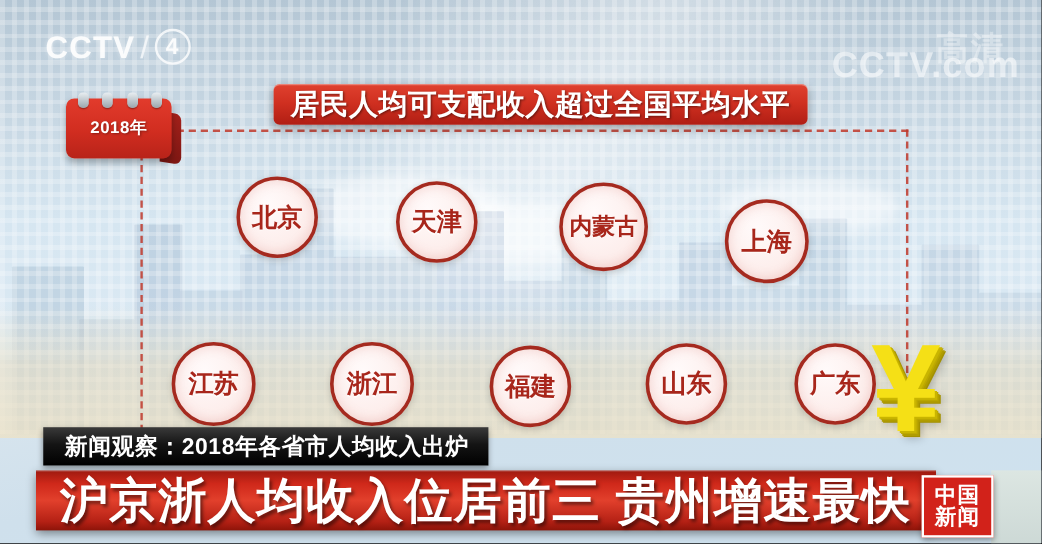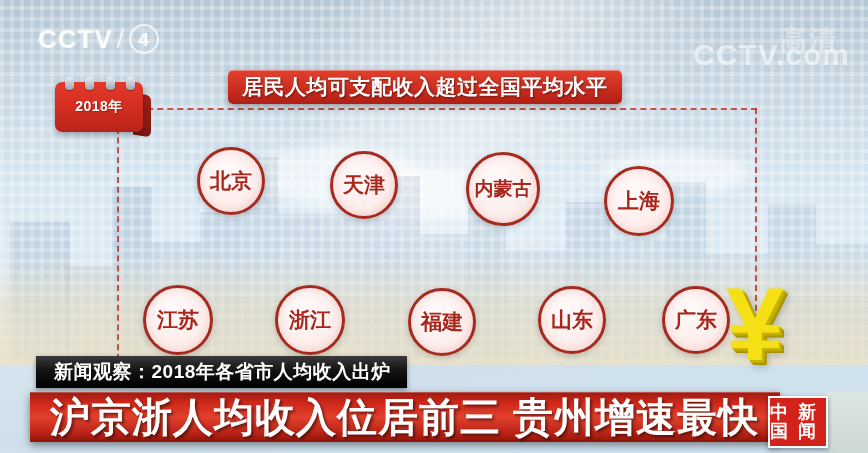--- a/index.html
+++ b/index.html
@@ -70,21 +70,21 @@
     text-shadow:1px 1px 2px rgba(0,0,0,.35);}
   #caltag .rings{position:absolute;left:10px;top:-5px;width:70px;display:flex;justify-content:space-between;}
   #caltag .ring{width:9px;height:13px;border-radius:4px;
     background:linear-gradient(180deg,#e9eef2,#9aa6ad);box-shadow:0 1px 1px rgba(0,0,0,.3);}
 
   
   #titlebar{position:absolute;left:228px;top:70px;height:34px;padding:0 14px;border-radius:5px;
     background:linear-gradient(180deg,#e0412f 0%, #cf2f20 48%, #b01e14 100%);
     box-shadow:0 3px 7px rgba(0,0,0,.3), inset 0 1px 0 rgba(255,255,255,.35);
     display:flex;align-items:center;}
-  #titlebar span{color:#fff;font-size:21px;font-weight:bold;letter-spacing:.5px;
+  #titlebar span{color:#fff;font-size:24px;font-weight:bold;letter-spacing:.5px;
     text-shadow:1px 1px 2px rgba(0,0,0,.45);white-space:nowrap;}
 
   
   .bubble{position:absolute;border-radius:50%;
     background:radial-gradient(circle at 38% 32%, #fffafa 0%, #fdeeec 62%, #f7dcd8 100%);
     border:3px solid #a52a1f;
     box-shadow:0 2px 6px rgba(0,0,0,.18), inset 0 0 10px rgba(210,120,110,.25);
     display:flex;align-items:center;justify-content:center;}
   .bubble span{color:#a8261b;font-weight:bold;white-space:nowrap;
     text-shadow:0 1px 0 rgba(255,255,255,.7);}
@@ -103,21 +103,21 @@
 
   #headbar{position:absolute;left:30px;top:392px;width:730px;height:50px;
     background:linear-gradient(180deg,#9d1a10 0%, #cf281a 22%, #e2402c 50%, #b52115 85%, #8d1409 100%);
     box-shadow:0 3px 8px rgba(0,0,0,.45), inset 0 1px 0 rgba(255,255,255,.25);
     display:flex;align-items:center;padding-left:20px;}
   #headbar span{color:#fff;font-size:40px;font-weight:bold;letter-spacing:1px;white-space:nowrap;
     text-shadow:2px 2px 3px rgba(0,0,0,.5);}
 
   #cnnews{position:absolute;left:768px;top:396px;width:56px;height:48px;
     background:#d2221a;border:2px solid #fff;box-shadow:0 2px 5px rgba(0,0,0,.4);
-    display:flex;align-items:center;justify-content:center;}
+    display:flex;flex-direction:column;align-items:center;justify-content:center;}
   #cnnews span{color:#fff;font-size:18px;font-weight:bold;line-height:1.05;letter-spacing:1px;}
 
   #rightpanel{position:absolute;left:826px;top:392px;width:42px;height:61px;
     background:linear-gradient(180deg,#dce6e2,#cdd9d6);}
 </style>
 </head>
 <body>
 
 <div id="screen">
 

